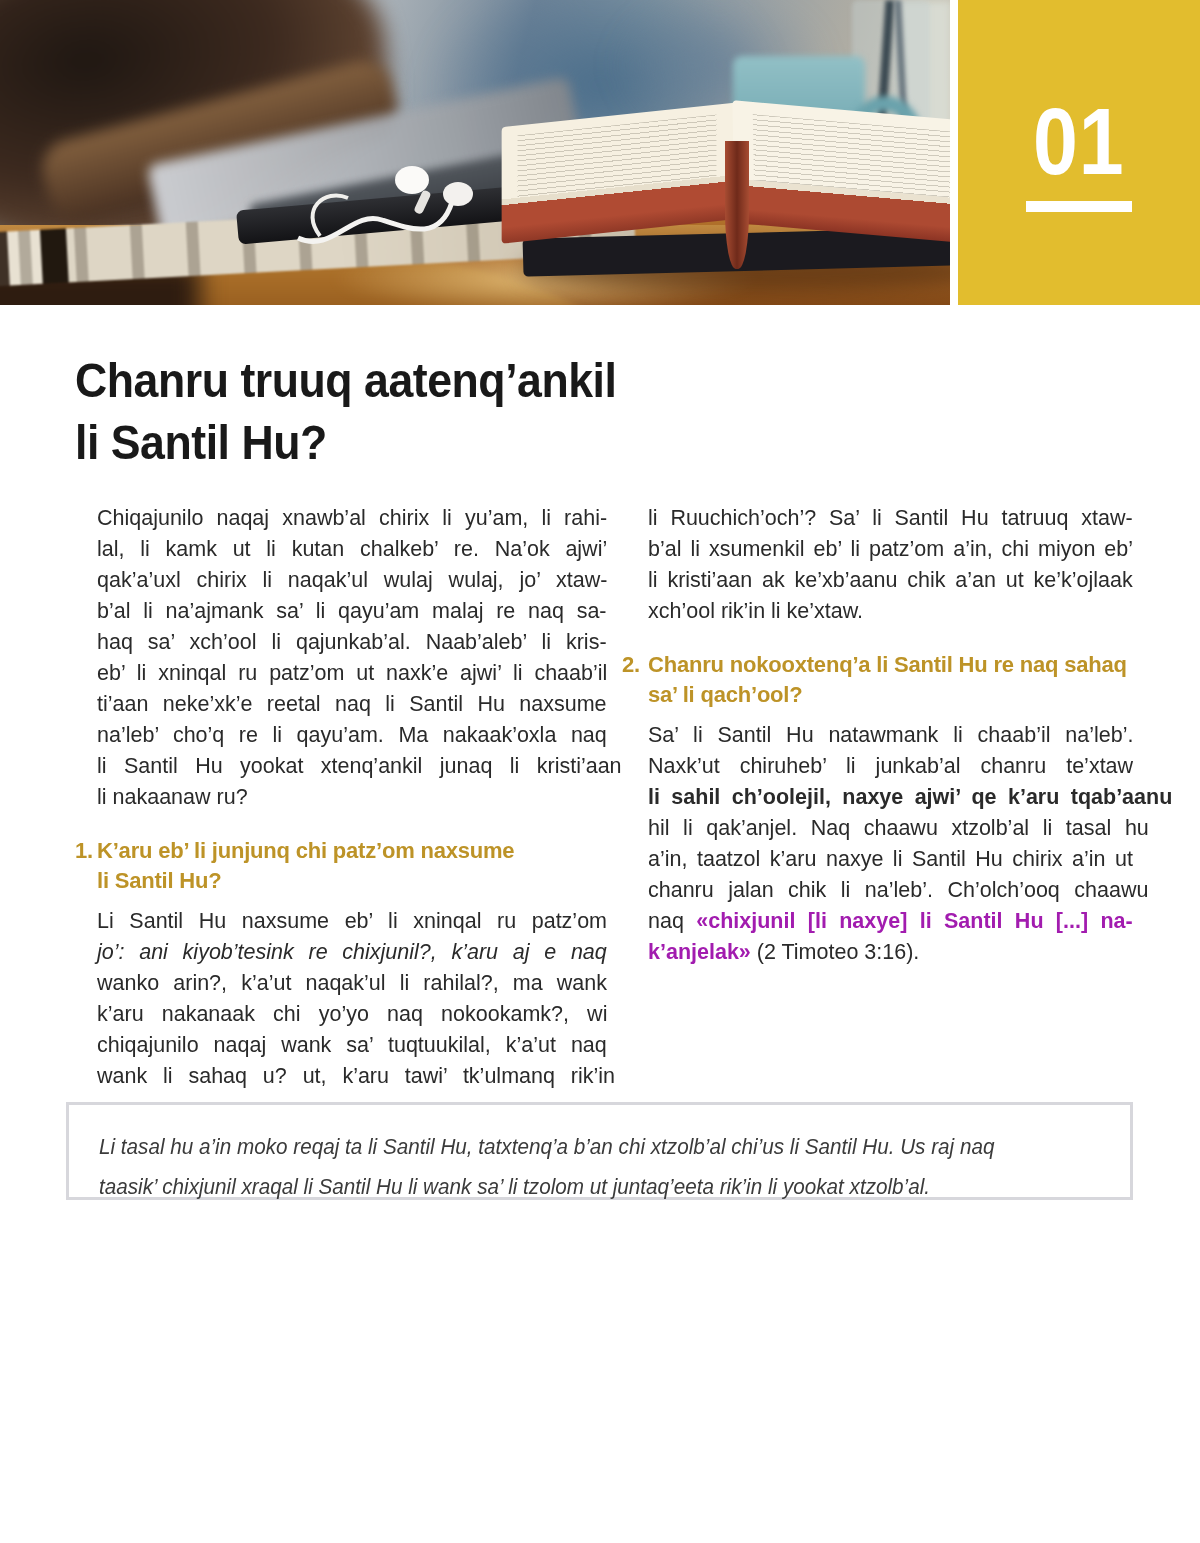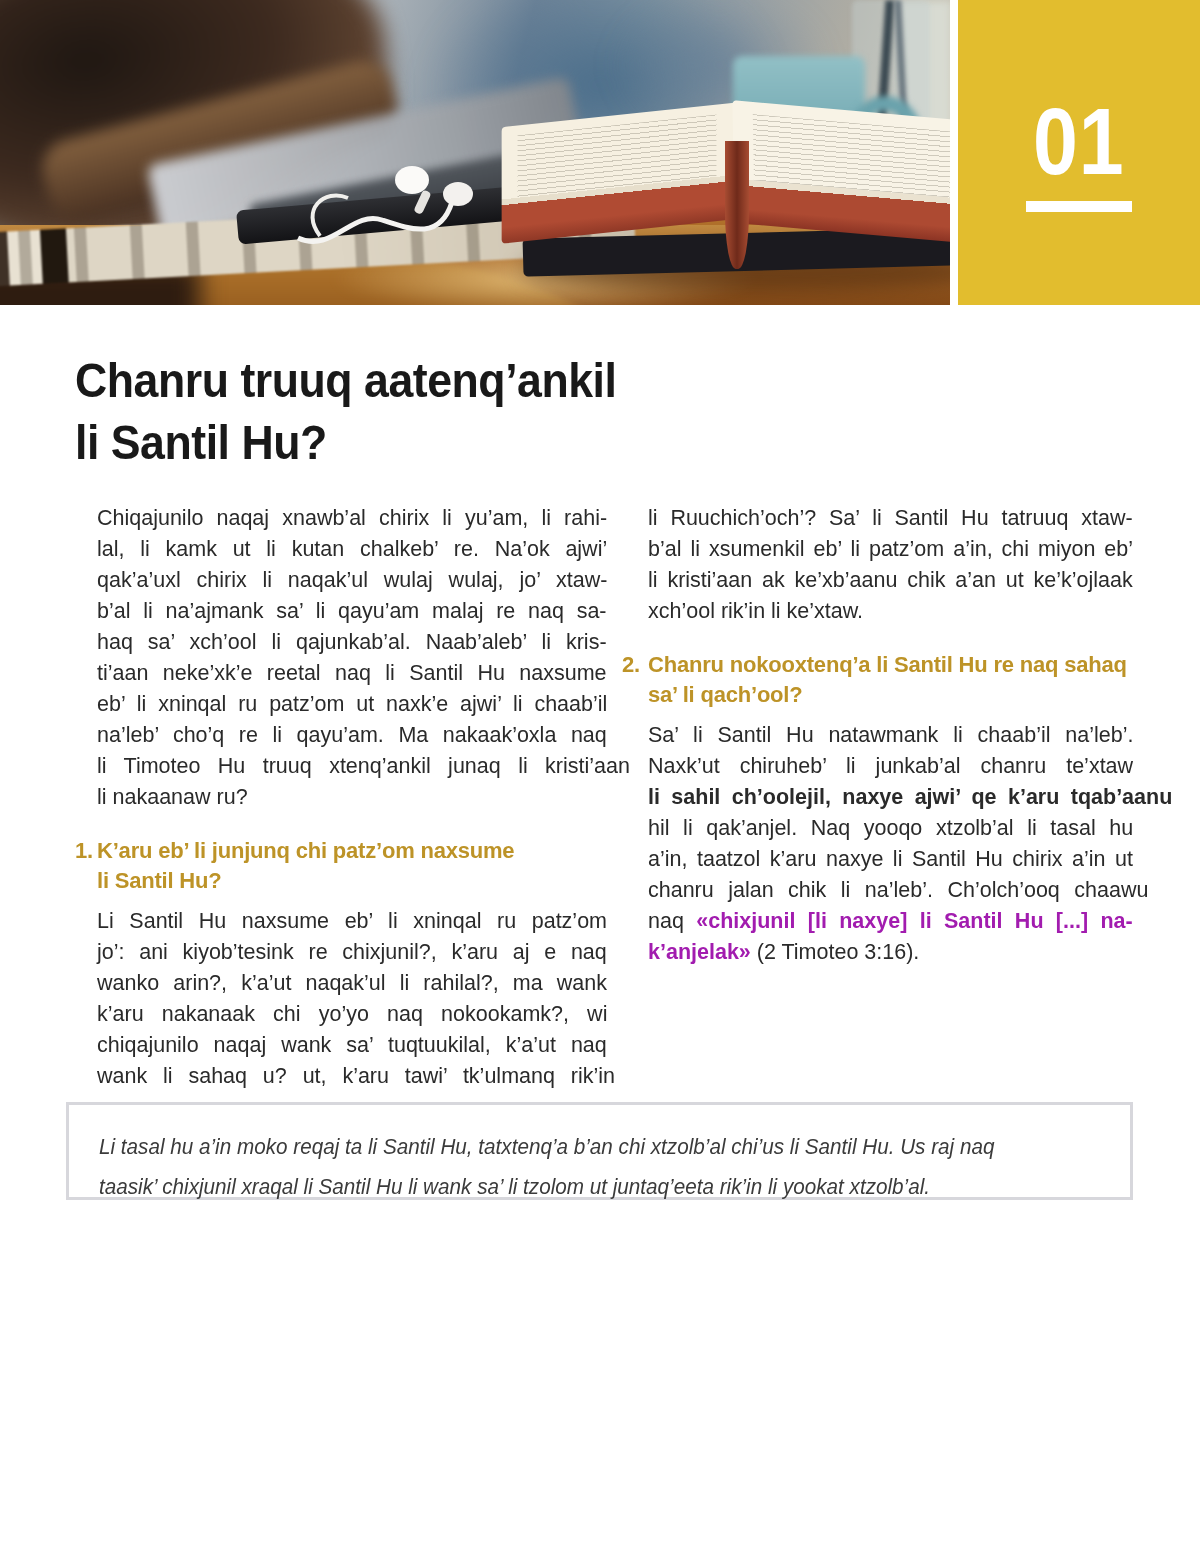--- a/index.html
+++ b/index.html
@@ -158,36 +158,36 @@
   </div>
 
   <div class="columns">
     <div class="col col-left">
         <div class="para">
           <div class="jline"><span class="measure" style="word-spacing: 7.14286px;"><span>Chiqajunilo naqaj xnawb’al chirix li yu’am, li rahi-</span></span></div>
           <div class="jline"><span class="measure" style="word-spacing: 9.77778px;"><span>lal, li kamk ut li kutan chalkeb’ re. Na’ok ajwi’</span></span></div>
           <div class="jline"><span class="measure" style="word-spacing: 9.85714px;"><span>qak’a’uxl chirix li naqak’ul wulaj wulaj, jo’ xtaw-</span></span></div>
           <div class="jline"><span class="measure" style="word-spacing: 6.77778px;"><span>b’al li na’ajmank sa’ li qayu’am malaj re naq sa-</span></span></div>
           <div class="jline"><span class="measure" style="word-spacing: 9px;"><span>haq sa’ xch’ool li qajunkab’al. Naab’aleb’ li kris-</span></span></div>
+          <div class="jline"><span class="measure" style="word-spacing: 5.88889px;"><span>eb’ li xninqal ru patz’om ut naxk’e ajwi’ li chaab’il</span></span></div>
           <div class="jline"><span class="measure" style="word-spacing: 8.42857px;"><span>ti’aan neke’xk’e reetal naq li Santil Hu naxsume</span></span></div>
-          <div class="jline"><span class="measure" style="word-spacing: 5.88889px;"><span>eb’ li xninqal ru patz’om ut naxk’e ajwi’ li chaab’il</span></span></div>
           <div class="jline"><span class="measure" style="word-spacing: 8.57143px;"><span>na’leb’ cho’q re li qayu’am. Ma nakaak’oxla naq</span></span></div>
-          <div class="jline"><span class="measure" style="word-spacing: 11.4286px;"><span>li Timoteo Hu truuq xtenq’ankil junaq li kristi’aan</span></span></div>
+          <div class="jline"><span class="measure" style="word-spacing: 11.4286px;"><span>li Santil Hu yookat xtenq’ankil junaq li kristi’aan</span></span></div>
           <div class="jline"><span class="measure"><span>li nakaanaw ru?</span></span></div>
         </div>
         <div class="heading">
           <span class="h-num">1.</span>
           <div class="h-lines">
             <div class="h-line">K’aru eb’ li junjunq chi patz’om naxsume</div>
             <div class="h-line">li Santil Hu?</div>
           </div>
         </div>
         <div class="para">
           <div class="jline"><span class="measure" style="word-spacing: 9.625px;"><span>Li Santil Hu naxsume eb’ li xninqal ru patz’om</span></span></div>
-          <div class="jline"><span class="measure" style="word-spacing: 8.75px;"><span>jo’: ani kiyob’tesink re chixjunil?, k’aru aj e naq</span></span></div>
+          <div class="jline"><span class="measure" style="word-spacing: 8.75px; font-style: italic;"><span>jo’: ani kiyob’tesink re chixjunil?, k’aru aj e naq</span></span></div>
           <div class="jline"><span class="measure" style="word-spacing: 8.14286px;"><span>wanko arin?, k’a’ut naqak’ul li rahilal?, ma wank</span></span></div>
           <div class="jline"><span class="measure" style="word-spacing: 12.1667px;"><span>k’aru nakanaak chi yo’yo naq nokookamk?, wi</span></span></div>
           <div class="jline"><span class="measure" style="word-spacing: 9px;"><span>chiqajunilo naqaj wank sa’ tuqtuukilal, k’a’ut naq</span></span></div>
           <div class="jline"><span class="measure" style="word-spacing: 9.875px;"><span>wank li sahaq u? ut, k’aru tawi’ tk’ulmanq rik’in</span></span></div>
         </div>
       </div>
     <div class="col col-right">
         <div class="para">
           <div class="jline"><span class="measure" style="word-spacing: 6.85714px;"><span>li Ruuchich’och’? Sa’ li Santil Hu tatruuq xtaw-</span></span></div>
           <div class="jline"><span class="measure" style="word-spacing: 3px;"><span>b’al li xsumenkil eb’ li patz’om a’in, chi miyon eb’</span></span></div>
@@ -198,21 +198,21 @@
           <span class="h-num">2.</span>
           <div class="h-lines">
             <div class="h-line">Chanru nokooxtenq’a li Santil Hu re naq sahaq</div>
             <div class="h-line">sa’ li qach’ool?</div>
           </div>
         </div>
         <div class="para">
           <div class="jline"><span class="measure" style="word-spacing: 8.85714px;"><span>Sa’ li Santil Hu natawmank li chaab’il na’leb’.</span></span></div>
           <div class="jline"><span class="measure" style="word-spacing: 14px;"><span>Naxk’ut chiruheb’ li junkab’al chanru te’xtaw</span></span></div>
           <div class="jline"><span class="measure" style="word-spacing: 5.42857px; font-weight: bold;"><span>li sahil ch’oolejil, naxye ajwi’ qe k’aru tqab’aanu</span></span></div>
-          <div class="jline"><span class="measure" style="word-spacing: 7.625px;"><span>hil li qak’anjel. Naq yooqo xtzolb’al li tasal hu</span></span></div>
+          <div class="jline"><span class="measure" style="word-spacing: 7.625px;"><span>hil li qak’anjel. Naq chaawu xtzolb’al li tasal hu</span></span></div>
           <div class="jline"><span class="measure" style="word-spacing: 3.55556px;"><span>a’in, taatzol k’aru naxye li Santil Hu chirix a’in ut</span></span></div>
           <div class="jline"><span class="measure" style="word-spacing: 8.5px;"><span>chanru jalan chik li na’leb’. Ch’olch’ooq chaawu</span></span></div>
           <div class="jline"><span class="measure" style="word-spacing: 6.375px;"><span>naq </span><b>«chixjunil [li naxye] li Santil Hu [...] na-</b></span></div>
           <div class="jline"><span class="measure"><b>k’anjelak»</b><span> (2 Timoteo 3:16).</span></span></div>
         </div>
       </div>
   </div>
 
   <div class="note-box">
     <div>

